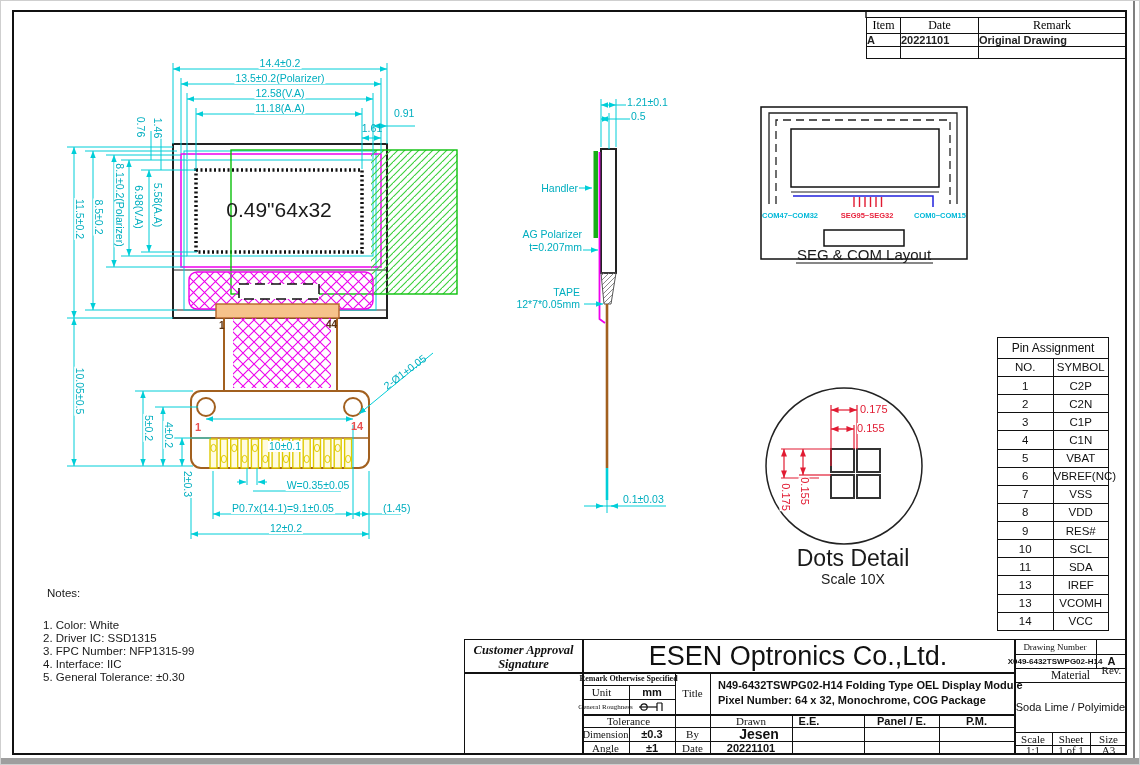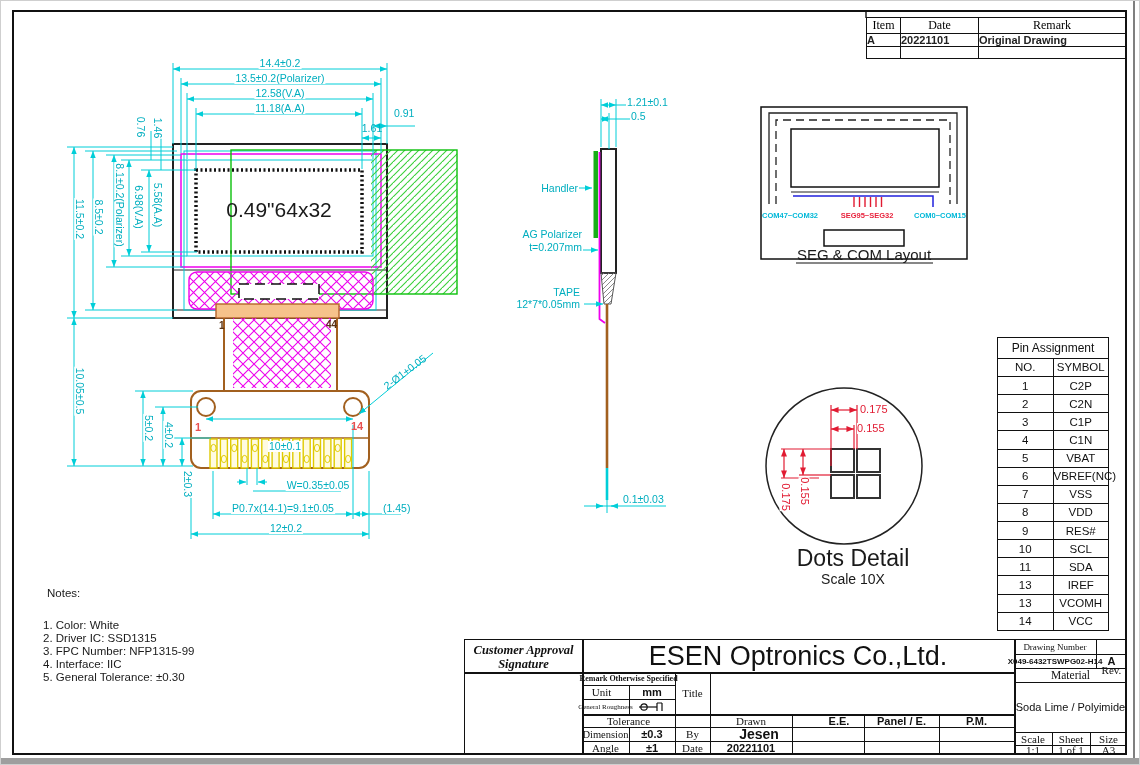--- a/index.html
+++ b/index.html
@@ -447,23 +447,25 @@
     </div>
     <div class="tc serif" style="left:117px;top:74px;width:93px;height:13px;font-size:11px;">Tolerance</div>
     <div class="tc serif" style="left:117px;top:87px;width:47px;height:14px;font-size:10.5px;">Dimension</div>
     <div class="tc sansb" style="left:164px;top:87px;width:46px;height:14px;font-size:11px;">±0.3</div>
     <div class="tc serif" style="left:117px;top:101px;width:47px;height:14px;font-size:11px;">Angle</div>
     <div class="tc sansb" style="left:164px;top:101px;width:46px;height:14px;font-size:11px;">±1</div>
     <div class="tc serif" style="left:210px;top:32px;width:35px;height:42px;font-size:11px;">Title</div>
     <div class="tc serif" style="left:210px;top:87px;width:35px;height:14px;font-size:11px;">By</div>
     <div class="tc serif" style="left:210px;top:101px;width:35px;height:14px;font-size:11px;">Date</div>
     <div class="tc" style="left:245px;top:32px;width:304px;height:42px;flex-direction:column;align-items:flex-start;padding-left:8px;width:296px;font-weight:bold;font-size:11px;line-height:1.35;">
+      <span>N49-6432TSWPG02-H14 Folding Type OEL Display Module</span>
+      <span>Pixel Number: 64 x 32, Monochrome, COG Package</span>
     </div>
     <div class="tc serif" style="left:245px;top:74px;width:82px;height:13px;font-size:11px;">Drawn</div>
-    <div class="tc sansb" style="left:338px;top:74px;width:72px;height:13px;font-size:11px;">E.E.</div>
+    <div class="tc sansb" style="left:308px;top:74px;width:72px;height:13px;font-size:11px;">E.E.</div>
     <div class="tc sansb" style="left:399px;top:74px;width:75px;height:13px;font-size:11px;">Panel / E.</div>
     <div class="tc sansb" style="left:474px;top:74px;width:75px;height:13px;font-size:11px;">P.M.</div>
     <div class="tc sansb" style="left:253px;top:87px;width:82px;height:14px;font-size:14px;">Jesen</div>
     <div class="tc sansb" style="left:245px;top:101px;width:82px;height:14px;font-size:11px;">20221101</div>
     <div class="tc serif" style="left:549px;top:0;width:82px;height:14px;font-size:9px;">Drawing Number</div>
     <div class="tc serif" style="left:631px;top:0;width:31px;height:14px;font-size:11px;margin-top:23px;">Rev.</div>
     <div class="tc sansb" style="left:549px;top:14px;width:82px;height:14px;font-size:8px;">X049-6432TSWPG02-H14</div>
     <div class="tc sansb" style="left:631px;top:14px;width:31px;height:14px;font-size:11px;">A</div>
     <div class="tc serif" style="left:549px;top:28px;width:113px;height:14px;font-size:11.5px;">Material</div>
     <div class="tc" style="left:549px;top:42px;width:113px;height:50px;font-size:11px;">Soda Lime / Polyimide</div>

